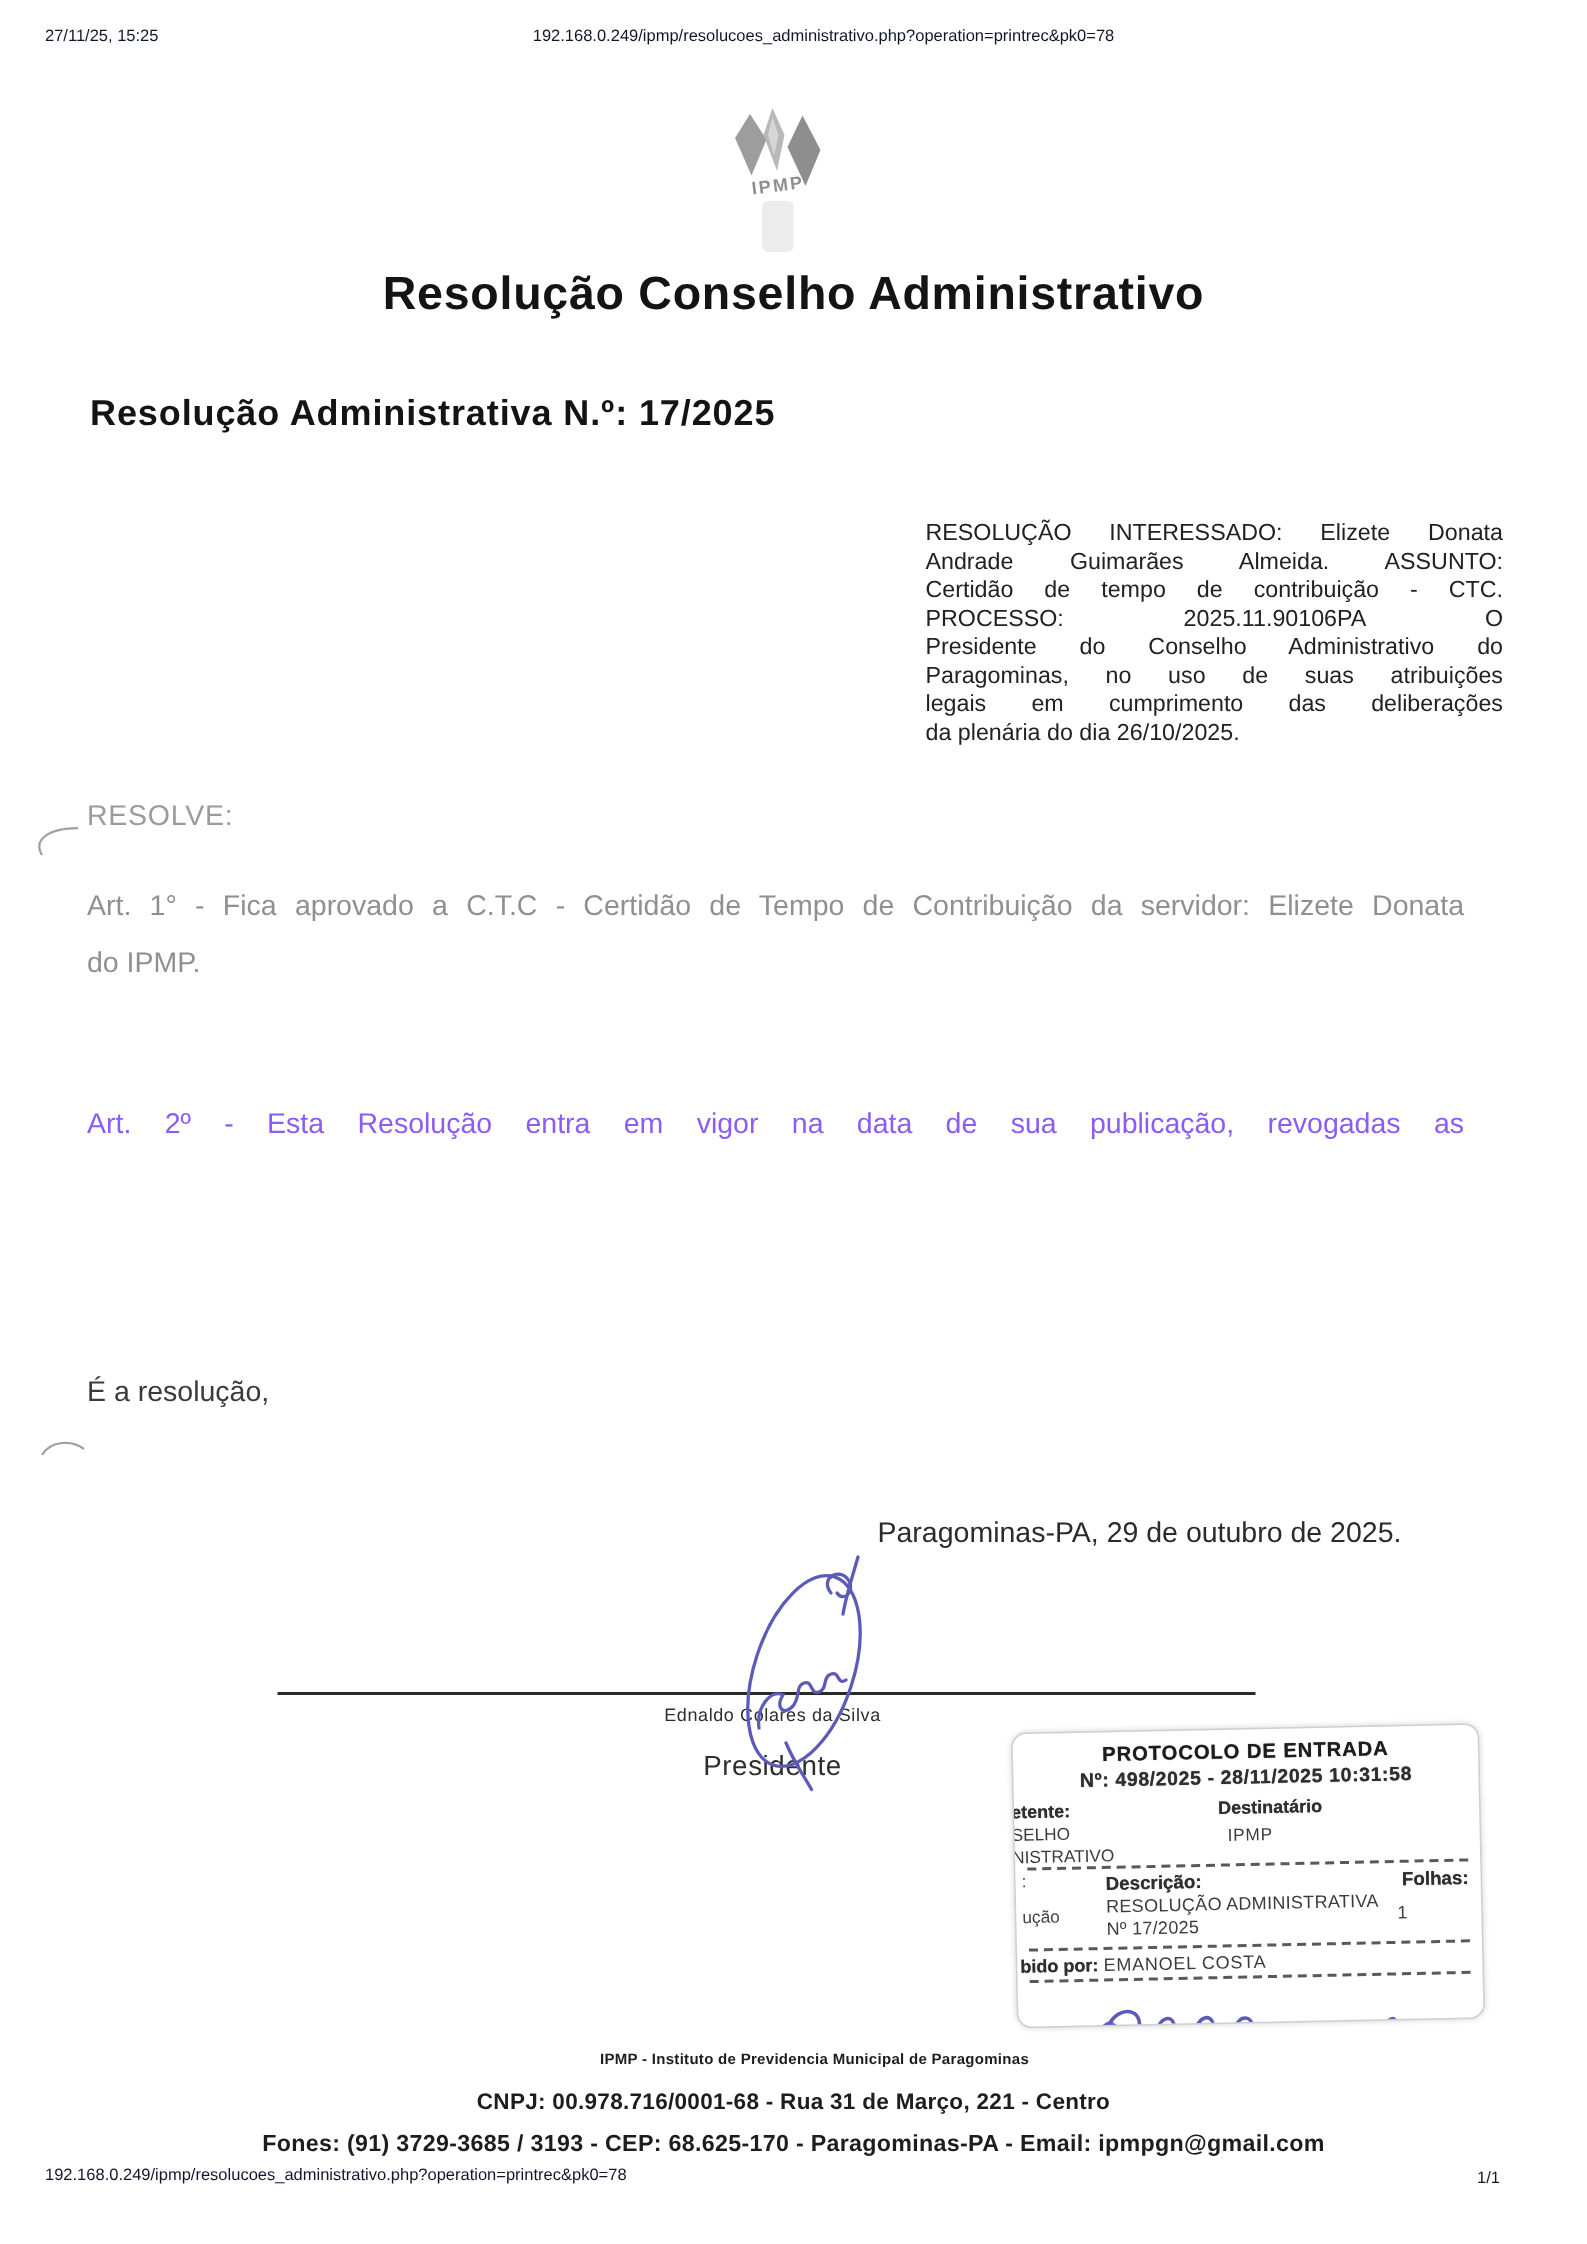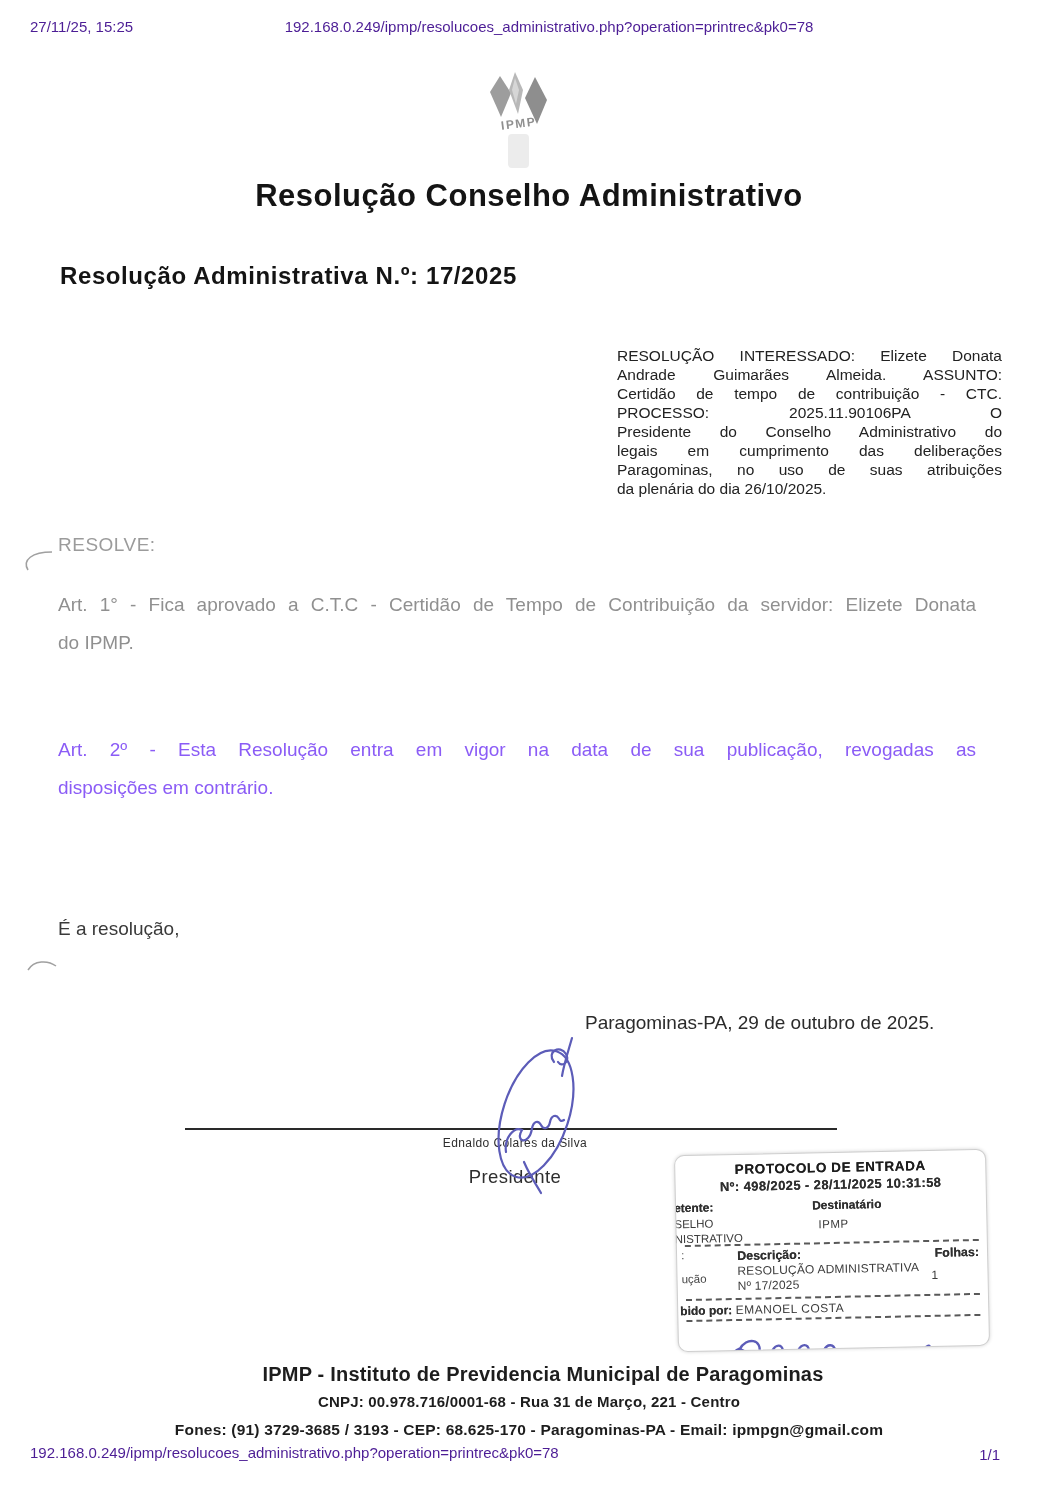--- a/index.html
+++ b/index.html
@@ -1,21 +1,21 @@
 <!DOCTYPE html>
 <html><head>
 <meta charset="utf-8">
 <style>
   * { margin:0; padding:0; box-sizing:border-box; }
   html,body { width:1058px; height:1496px; background:#ffffff; }
   body { font-family:"Liberation Sans", sans-serif; color:#2d2d2d; position:relative; overflow:hidden; }
   .abs { position:absolute; }
 
   
-  .print-meta { font-size:15px; color:#4c1d95; }
+  .print-meta { font-size:11px; color:#0f172a; }
   #header-datetime { left:30px; top:18px; }
   #header-url { left:0; right:0; top:18px; text-align:center; padding-left:40px; }
   #footer-url { left:30px; top:1444px; }
   #footer-page { right:58px; top:1446px; }
 
   
   #doc-title { left:0; right:0; top:178px; text-align:center; font-size:31px; font-weight:bold; letter-spacing:0.5px; color:#141414; }
   #doc-subtitle { left:60px; top:262px; font-size:24px; font-weight:bold; letter-spacing:0.6px; color:#141414; }
 
   #preamble { left:617px; top:346px; width:385px; font-size:15.5px; line-height:19px; color:#222; }
@@ -59,21 +59,21 @@
   .s-desc .stamp-val { font-size:12px; margin-top:1px; letter-spacing:0.2px; }
   .s-folhas-label { position:absolute; right:0px; top:4px; font-size:12.5px; }
   .s-folhas-val { position:absolute; left:246px; top:26px; font-size:12px; color:#3c3c3c; }
   .stamp-row3 { padding:3px 0 2px 0; margin-left:-6px; font-size:12.5px; }
   .stamp-row3 .stamp-val { display:inline; font-size:12px; letter-spacing:0.5px; }
   #stamp-signature { margin-top:3px; margin-left:28px; width:236px; height:50px; }
 
   
   #org-footer { left:0; right:0; top:1360px; text-align:center; font-weight:bold; color:#1d1d1d; }
   #org-footer div { line-height:28px; }
-  #org-line1 { font-size:20px; letter-spacing:0.2px;padding-left:28px; }
+  #org-line1 { font-size:10px; letter-spacing:0.2px;padding-left:28px; }
   #org-line2 { font-size:15px; letter-spacing:0.2px; }
   #org-line3 { font-size:15.5px; letter-spacing:0.2px; }
 
   .scan-arc { stroke:#a0a0a0; fill:none; stroke-width:1.5; }
 </style>
 </head>
 <body>
 
 <div class="abs print-meta" id="header-datetime">27/11/25, 15:25</div>
 <div class="abs print-meta" id="header-url">192.168.0.249/ipmp/resolucoes_administrativo.php?operation=printrec&amp;pk0=78</div>
@@ -89,40 +89,39 @@
 
 <div class="abs" id="doc-title">Resolução Conselho Administrativo</div>
 <div class="abs" id="doc-subtitle">Resolução Administrativa N.º: 17/2025</div>
 
 <div class="abs" id="preamble">
     <div class="jline">RESOLUÇÃO INTERESSADO: Elizete Donata</div>
     <div class="jline">Andrade Guimarães Almeida. ASSUNTO:</div>
     <div class="jline">Certidão de tempo de contribuição - CTC.</div>
     <div class="jline">PROCESSO: 2025.11.90106PA O</div>
     <div class="jline">Presidente do Conselho Administrativo do</div>
+    <div class="jline">Paragominas, no uso de suas atribuições</div>
     <div class="jline">legais em cumprimento das deliberações</div>
-    <div class="jline">Paragominas, no uso de suas atribuições</div>
     <div class="jline last">da plenária do dia 26/10/2025.</div>
   </div>
 
 <svg class="abs" style="left:18px; top:548px;" width="40" height="26">
   <path class="scan-arc" d="M34,4 C14,4 4,12 10,22"></path>
 </svg>
 <svg class="abs" style="left:26px; top:956px;" width="40" height="22">
   <path class="scan-arc" d="M2,14 C8,4 22,4 30,10"></path>
 </svg>
 
 <div class="abs" id="resolve-label">RESOLVE:</div>
 <div class="abs article" id="article-1">
     <div class="jline">Art. 1° - Fica aprovado a C.T.C - Certidão de Tempo de Contribuição da servidor: Elizete Donata</div>
     <div class="jline last">do IPMP.</div>
   </div>
 <div class="abs article" id="article-2">
     <div class="jline">Art. 2º - Esta Resolução entra em vigor na data de sua publicação, revogadas as</div>
-    <div class="jline last">disposições em contrário.</div>
   </div>
 <div class="abs" id="closing-line">É a resolução,</div>
 <div class="abs" id="dateline">Paragominas-PA, 29 de outubro de 2025.</div>
 
 <svg class="abs" id="main-signature" viewBox="0 0 108 162">
   <g stroke="#5c5cb8" fill="none" stroke-width="2.2" stroke-linecap="round">
     <ellipse cx="52" cy="80" rx="33" ry="66" transform="rotate(18 52 80)"></ellipse>
     <path d="M22,118 C20,104 30,92 38,96 C33,104 38,110 44,104 C50,98 46,90 52,88 C58,86 56,96 62,94 C68,92 64,84 70,82 C76,80 74,90 80,86"></path>
     <path d="M70,28 C62,18 76,10 82,20 C86,28 78,34 74,28"></path>
     <path d="M88,4 C84,18 80,30 78,42"></path>

